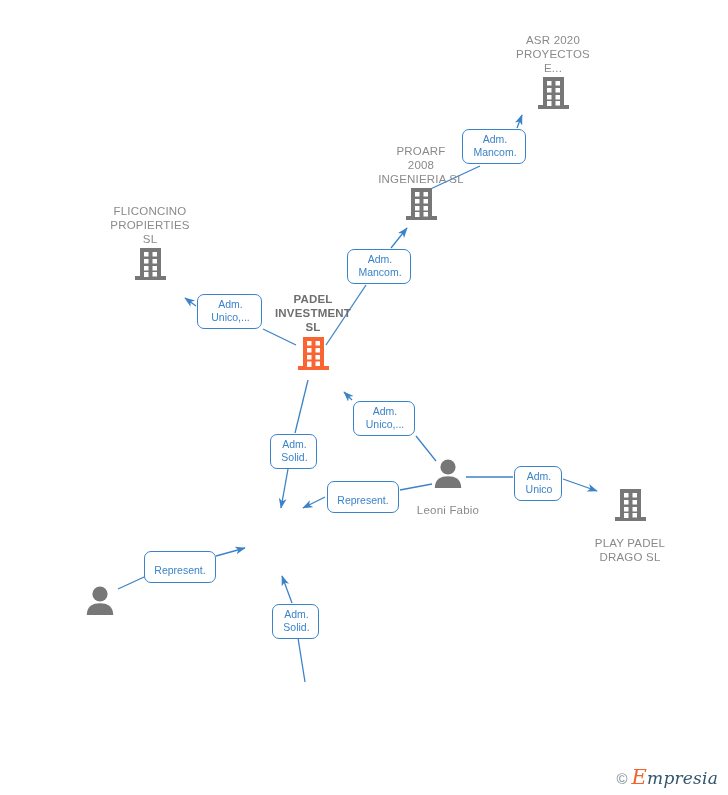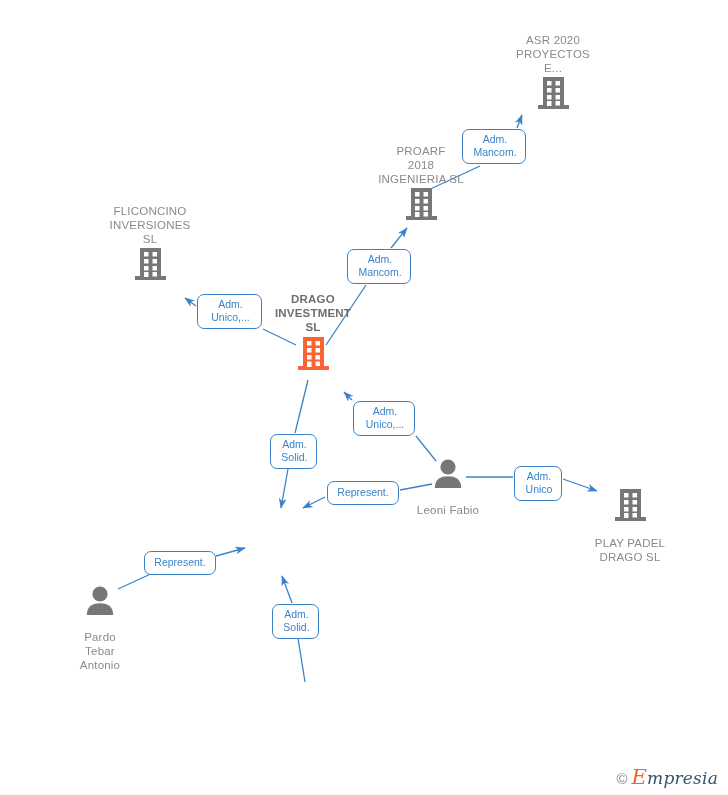--- a/index.html
+++ b/index.html
@@ -64,21 +64,21 @@
     background: #ffffff;
     color: #3b83c8;
     font-size: 10.5px;
     line-height: 13px;
     text-align: center;
     padding: 3px 4px 4px 6px;
     white-space: pre-line;
     z-index: 5;
   }
   .rel-chip.one-line {
-    padding: 4px 8px 5px 8px;
+    padding: 12px 8px 5px 8px;
   }
 
   
   #watermark {
     position: absolute;
     right: 10px;
     bottom: 8px;
     display: flex;
     align-items: center;
     gap: 4px;
@@ -173,56 +173,56 @@
       <rect x="18.5" y="12" width="4.5" height="4.5" fill="#ffffff"></rect>
       <rect x="10" y="19" width="4.5" height="4.5" fill="#ffffff"></rect>
       <rect x="18.5" y="19" width="4.5" height="4.5" fill="#ffffff"></rect>
       <rect x="10" y="25" width="4.5" height="5" fill="#ffffff"></rect>
       <rect x="18.5" y="25" width="4.5" height="4.5" fill="#ffffff"></rect>
     </svg>
   </div>
 
   <div class="node" style="left:421px; top:144px;">
     <div class="node-label">PROARF
-2018
+2008
 INGENIERIA SL</div>
     <svg class="node-icon" width="33" height="34" viewBox="0 0 33 34">
       <rect x="6" y="1" width="21" height="29" fill="#777777"></rect>
       <rect x="1" y="29" width="31" height="4" fill="#777777"></rect>
       <rect x="10" y="5" width="4.5" height="4.5" fill="#ffffff"></rect>
       <rect x="18.5" y="5" width="4.5" height="4.5" fill="#ffffff"></rect>
       <rect x="10" y="12" width="4.5" height="4.5" fill="#ffffff"></rect>
       <rect x="18.5" y="12" width="4.5" height="4.5" fill="#ffffff"></rect>
       <rect x="10" y="19" width="4.5" height="4.5" fill="#ffffff"></rect>
       <rect x="18.5" y="19" width="4.5" height="4.5" fill="#ffffff"></rect>
       <rect x="10" y="25" width="4.5" height="5" fill="#ffffff"></rect>
       <rect x="18.5" y="25" width="4.5" height="4.5" fill="#ffffff"></rect>
     </svg>
   </div>
 
   <div class="node" style="left:150px; top:204px;">
     <div class="node-label">FLICONCINO
-INVERSIONES
+PROPIERTIES
 SL</div>
     <svg class="node-icon" width="33" height="34" viewBox="0 0 33 34">
       <rect x="6" y="1" width="21" height="29" fill="#777777"></rect>
       <rect x="1" y="29" width="31" height="4" fill="#777777"></rect>
       <rect x="10" y="5" width="4.5" height="4.5" fill="#ffffff"></rect>
       <rect x="18.5" y="5" width="4.5" height="4.5" fill="#ffffff"></rect>
       <rect x="10" y="12" width="4.5" height="4.5" fill="#ffffff"></rect>
       <rect x="18.5" y="12" width="4.5" height="4.5" fill="#ffffff"></rect>
       <rect x="10" y="19" width="4.5" height="4.5" fill="#ffffff"></rect>
       <rect x="18.5" y="19" width="4.5" height="4.5" fill="#ffffff"></rect>
       <rect x="10" y="25" width="4.5" height="5" fill="#ffffff"></rect>
       <rect x="18.5" y="25" width="4.5" height="4.5" fill="#ffffff"></rect>
     </svg>
   </div>
 
   <div class="node current" style="left:313px; top:292px;">
-    <div class="node-label">DRAGO
+    <div class="node-label">PADEL
 INVESTMENT
 SL</div>
     <svg class="node-icon" width="33" height="36" viewBox="0 0 33 36">
       <rect x="6" y="2" width="21" height="30" fill="#fa6432"></rect>
       <rect x="1" y="31" width="31" height="4" fill="#fa6432"></rect>
       <rect x="10" y="6" width="4.5" height="4.5" fill="#ffffff"></rect>
       <rect x="18.5" y="6" width="4.5" height="4.5" fill="#ffffff"></rect>
       <rect x="10" y="13" width="4.5" height="4.5" fill="#ffffff"></rect>
       <rect x="18.5" y="13" width="4.5" height="4.5" fill="#ffffff"></rect>
       <rect x="10" y="20" width="4.5" height="4.5" fill="#ffffff"></rect>
@@ -256,23 +256,20 @@
     <div class="node-label below">PLAY PADEL
 DRAGO  SL</div>
   </div>
 
 
   <div class="node" style="left:100px; top:584px;">
     <svg class="node-icon" width="32" height="31" viewBox="0 0 32 31">
       <circle cx="16" cy="9" r="7.6" fill="#777777"></circle>
       <path d="M2.8,30 C2.8,21.2 8.6,18.2 16,18.2 C23.4,18.2 29.2,21.2 29.2,30 Z" fill="#777777"></path>
     </svg>
-    <div class="node-label below">Pardo
-Tebar
-Antonio</div>
   </div>
 
 
   <div class="rel-chip" style="left:462px; top:129px; width:64px;">Adm.
 Mancom.</div>
 
   <div class="rel-chip" style="left:347px; top:249px; width:64px;">Adm.
 Mancom.</div>
 
   <div class="rel-chip" style="left:197px; top:294px; width:65px;">Adm.

